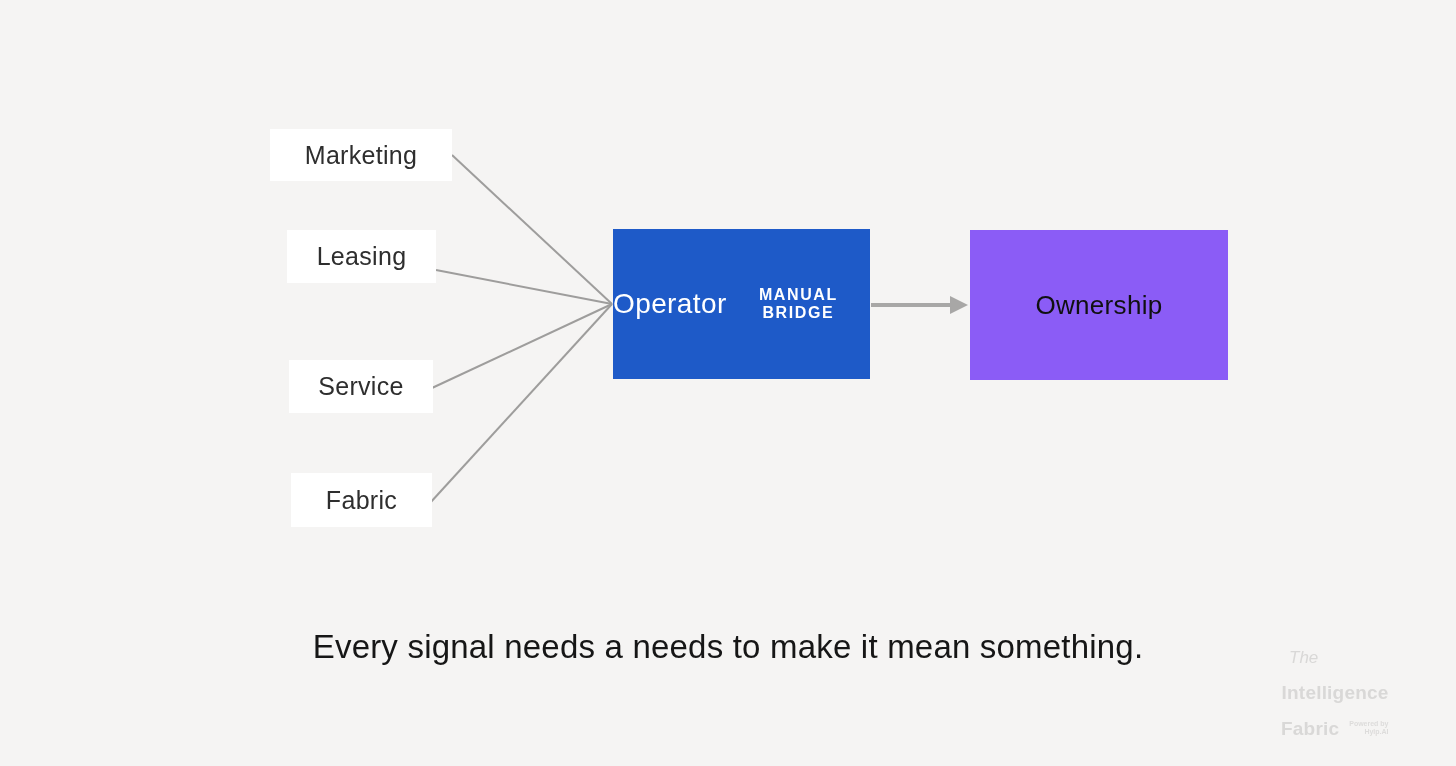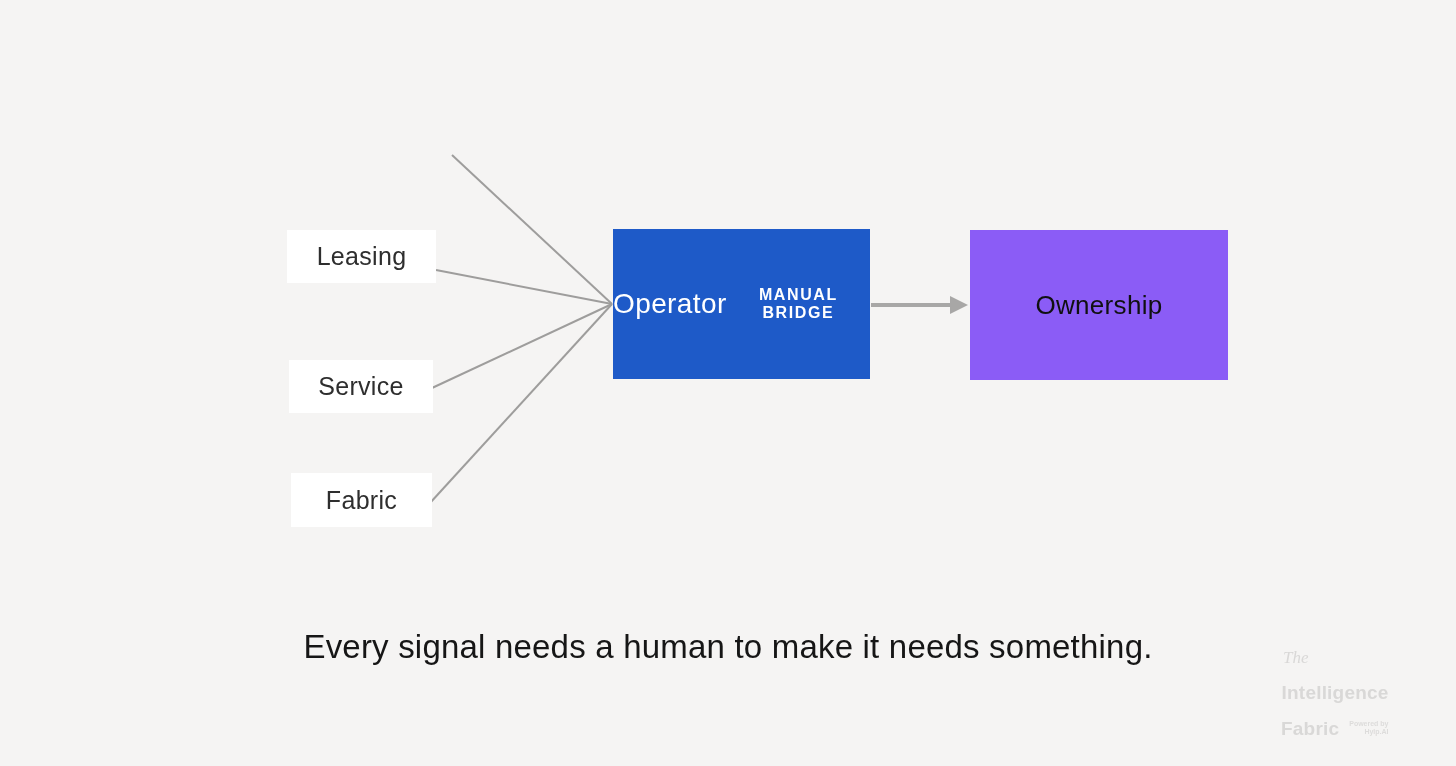--- a/index.html
+++ b/index.html
@@ -74,24 +74,24 @@
     color: #161616;
     letter-spacing: 0.2px;
   }
   .watermark {
     position: absolute;
     left: 1281px; top: 649px;
     color: #d9d8d7;
     line-height: 1.0;
   }
   .wm-the {
-    font-family: Liberation Serif, serif;
+    font-family: Liberation Sans, sans-serif;
     font-style: italic;
     font-size: 17px;
-    margin-left: 2px;
+    margin-left: 8px;
   }
   .wm-word {
     font-size: 19px;
     font-weight: 700;
     letter-spacing: 0.2px;
     margin-top: 17px;
     text-align: right;
   }
   .wm-row { display: flex; align-items: flex-end; }
   .wm-powered {
@@ -111,20 +111,23 @@
 
   <svg class="connectors" viewBox="0 0 1456 766" xmlns="http://www.w3.org/2000/svg">
     <line x1="452" y1="155" x2="612" y2="304" stroke="#9e9d9c" stroke-width="2"></line>
     <line x1="436" y1="270" x2="612" y2="304" stroke="#9e9d9c" stroke-width="2"></line>
     <line x1="432" y1="388" x2="612" y2="304" stroke="#9e9d9c" stroke-width="2"></line>
     <line x1="430" y1="503" x2="612" y2="304" stroke="#9e9d9c" stroke-width="2"></line>
     <line x1="871" y1="305" x2="953" y2="305" stroke="#a8a7a6" stroke-width="4"></line>
     <polygon points="968,305 950,296 950,314" fill="#a8a7a6"></polygon>
   </svg>
 
+  <div class="node source-node src-marketing">
+    <span>Marketing</span>
+  </div>
 
   <div class="node source-node src-leasing">
     <span>Leasing</span>
   </div>
 
   <div class="node source-node src-service">
     <span>Service</span>
   </div>
 
   <div class="node source-node src-pricing">
@@ -133,21 +136,21 @@
 
   <div class="node operator-node">
     <div class="operator-title">Operator</div>
     <div class="operator-subtitle">MANUAL BRIDGE</div>
   </div>
 
   <div class="node ownership-node">
     <span>Ownership</span>
   </div>
 
-  <div class="caption">Every signal needs a human to make it needs something.</div>
+  <div class="caption">Every signal needs a needs to make it mean something.</div>
 
   <div class="watermark">
     <div class="wm-the">The</div>
     <div class="wm-word">Intelligence</div>
     <div class="wm-row">
       <div class="wm-word">Fabric</div>
       <div class="wm-powered">
         <div>Powered by</div>
         <div>Hylp.AI</div>
       </div>

